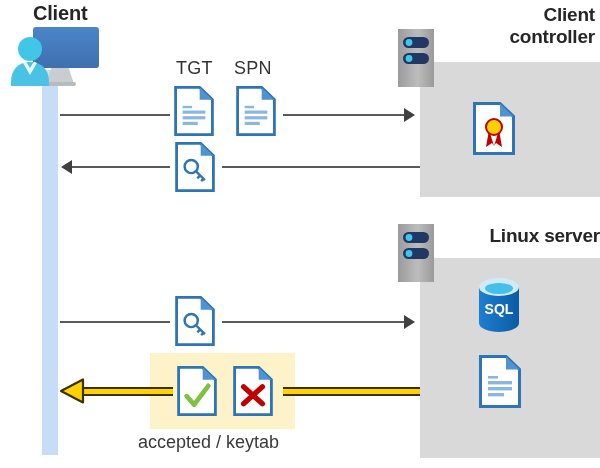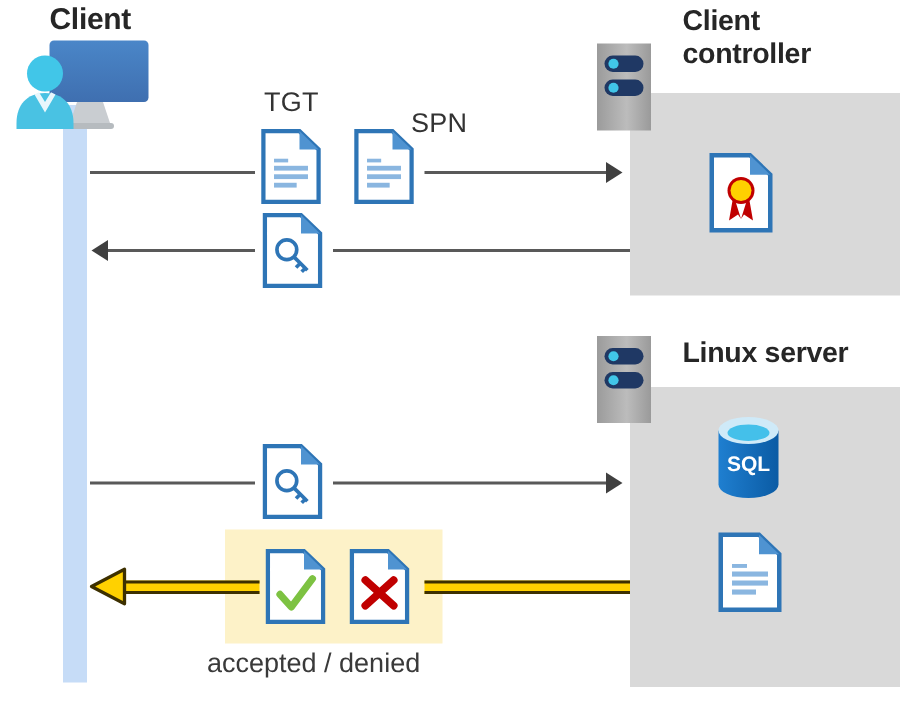--- a/index.html
+++ b/index.html
@@ -11,21 +11,21 @@
   body {
     font-family: "Liberation Sans", sans-serif;
   }
   #canvas {
     position: relative;
     width: 600px;
     height: 468px;
     background: #ffffff;
     overflow: hidden;
   }
-  .abs { position: absolute; }
+  .abs { position: absolute; text-align: right; }
 
   
   .panel {
     background: #d9d9d9;
   }
   #dc-panel  { left: 420px; top: 62px;  width: 180px; height: 135px; }
   #lx-panel  { left: 420px; top: 258px; width: 180px; height: 200px; }
 
   
   .title {
@@ -105,21 +105,21 @@
     background: #fdf2c8;
   }
 
   
   .doclabel {
     font-size: 18px;
     color: #333333;
     letter-spacing: 0.2px;
   }
   #lbl-tgt { left: 176px; top: 58px; }
-  #lbl-spn { left: 234px; top: 72px; margin-left: 40px; }
+  #lbl-spn { left: 234px; top: 58px; }
   #lbl-result {
     left: 138px; top: 432px; font-size: 18px; color: #3a3a3a;
     white-space: nowrap;
   }
   #lbl-keytab {
     left: 441px; top: 417px; font-size: 18px; color: #3a3a3a;
     white-space: nowrap;
   }
 
   
@@ -309,15 +309,15 @@
     </svg>
   </div>
   <div class="abs" id="doc-no">
     <svg width="40" height="50" viewBox="0 0 42 53">
       <path d="M1.5 1.5 H27 L40.5 14.5 V51.5 H1.5 Z" fill="#ffffff" stroke="#2e75b6" stroke-width="3"></path>
       <path d="M27 1.5 L40.5 14.5 H27 Z" fill="#4f93d1"></path>
       <path d="M11 22 L31 40 M31 22 L11 40" fill="none" stroke="#c00000" stroke-width="5.5" stroke-linecap="round"></path>
     </svg>
   </div>
 
-  <div class="abs" id="lbl-result">accepted / denied</div>
+  <div class="abs" id="lbl-result">accepted / keytab</div>
 
 </div>
 
 </body></html>

